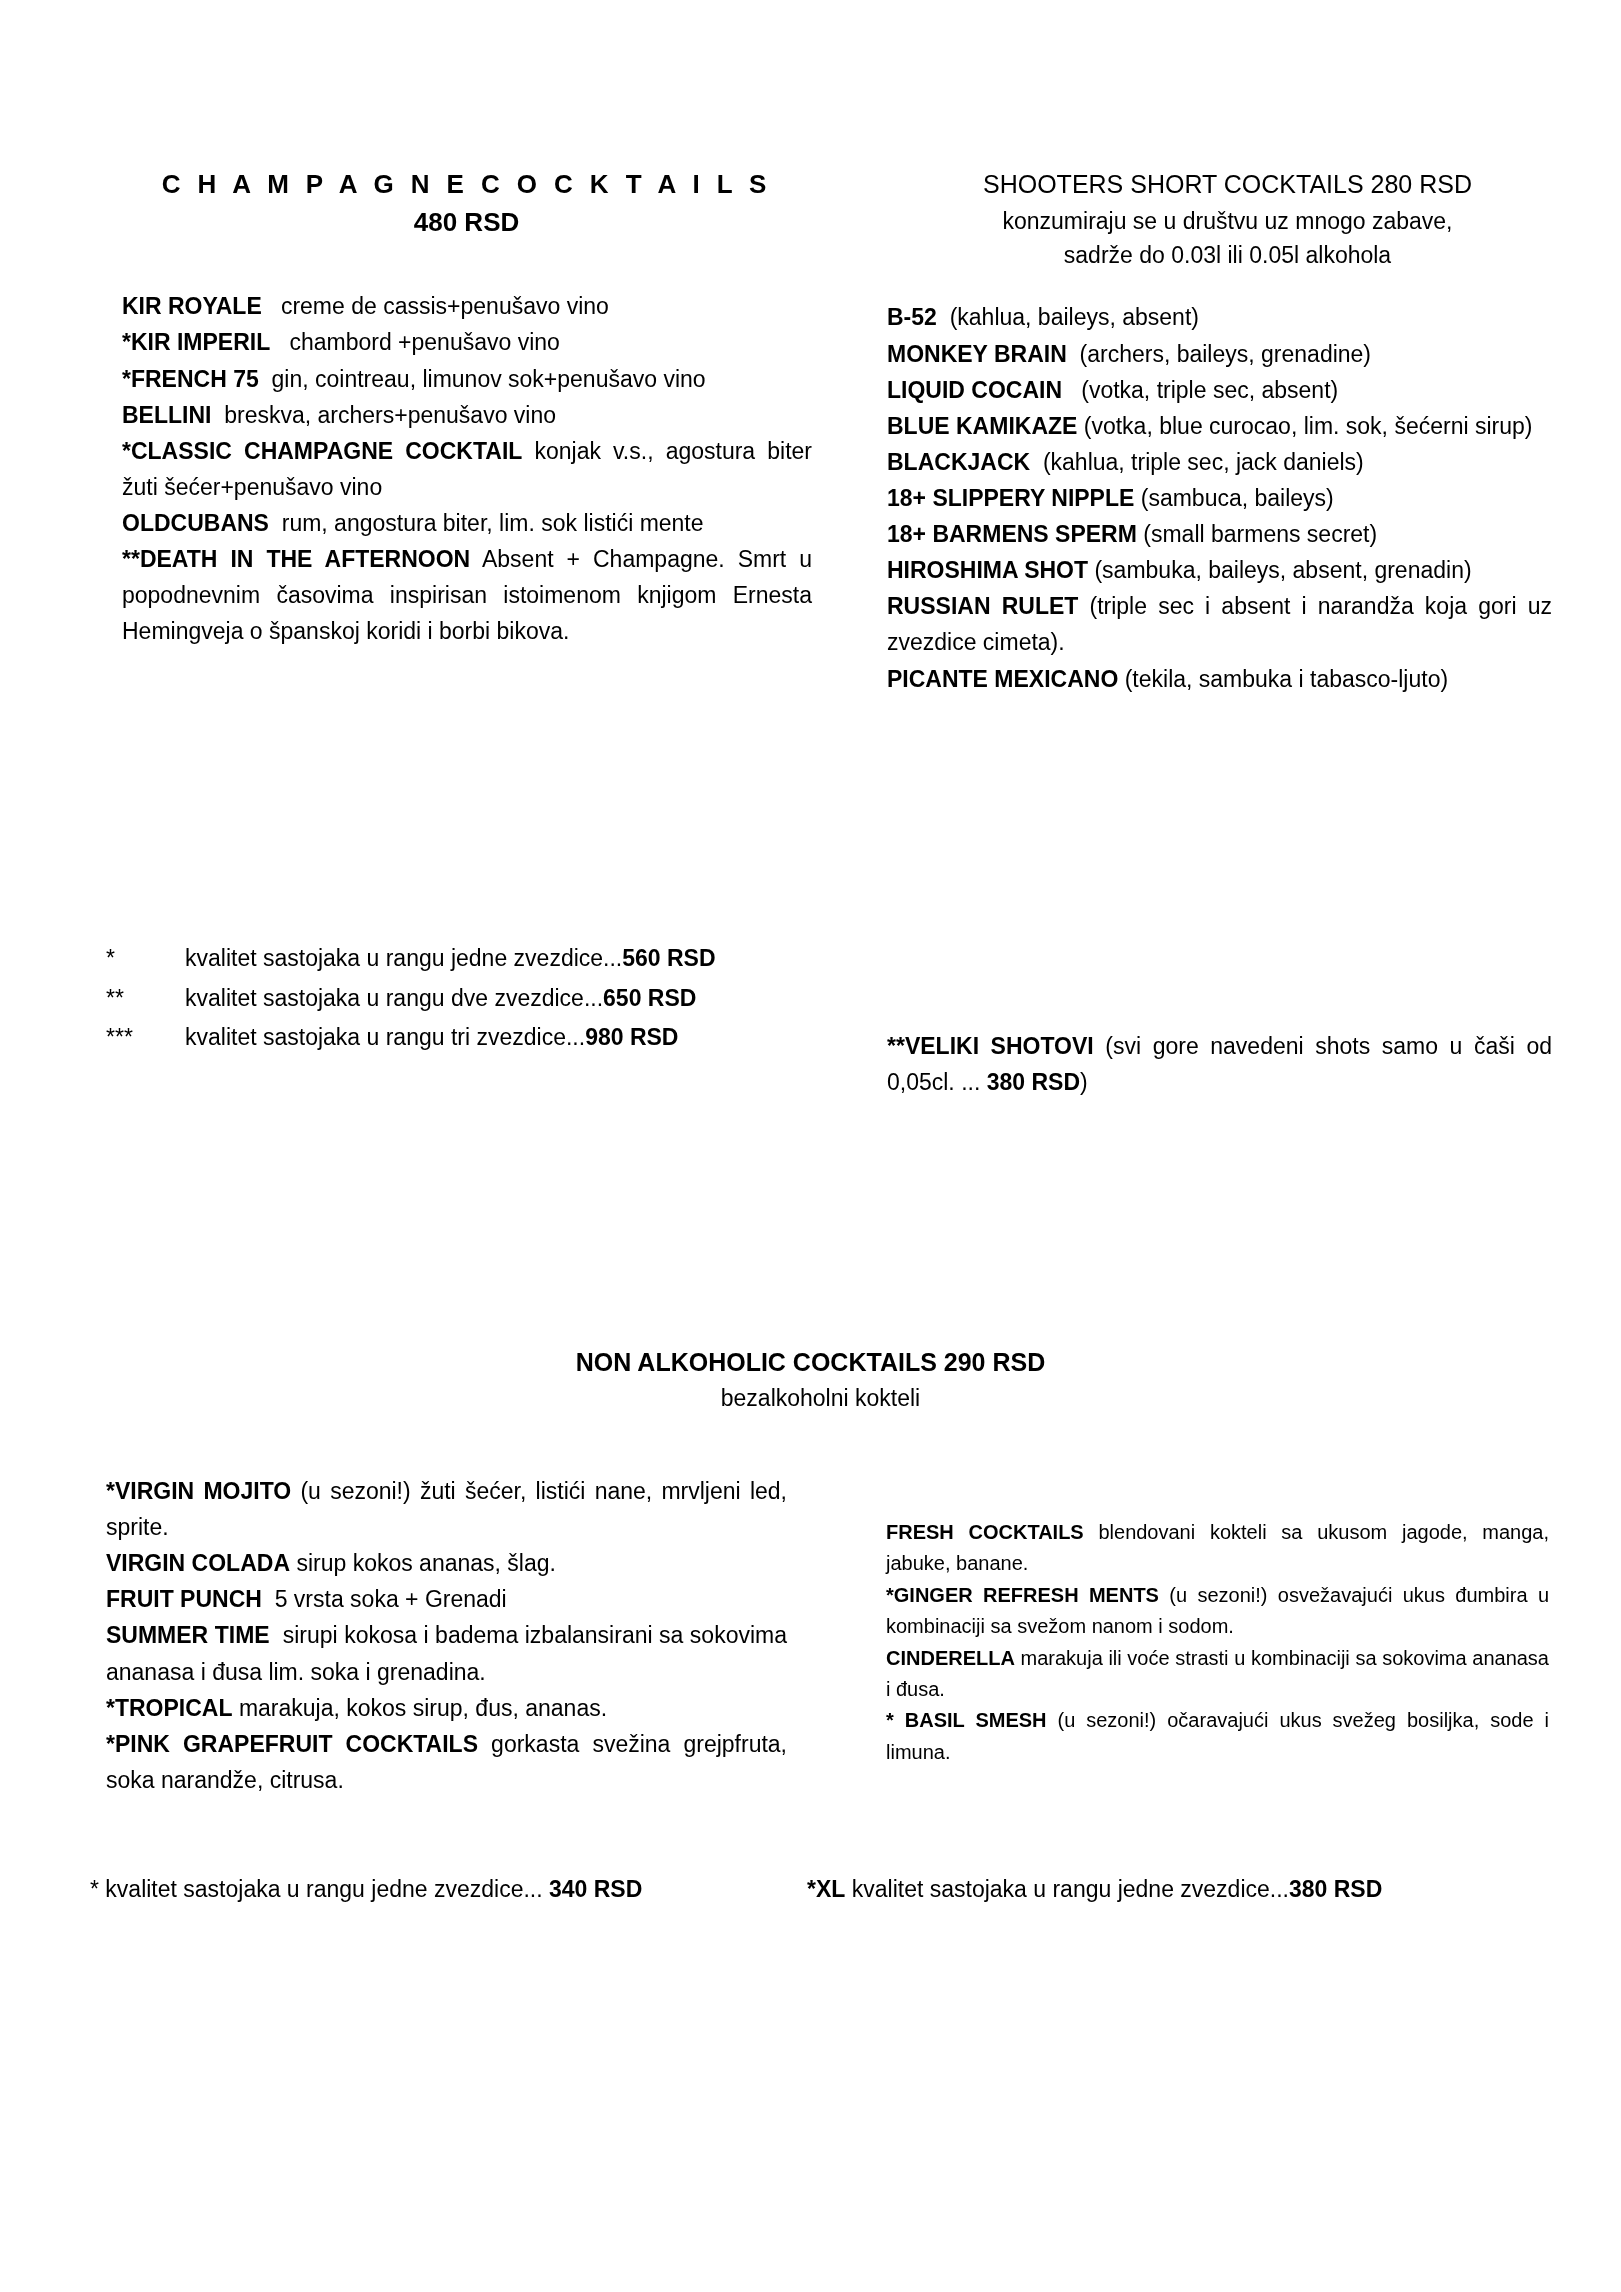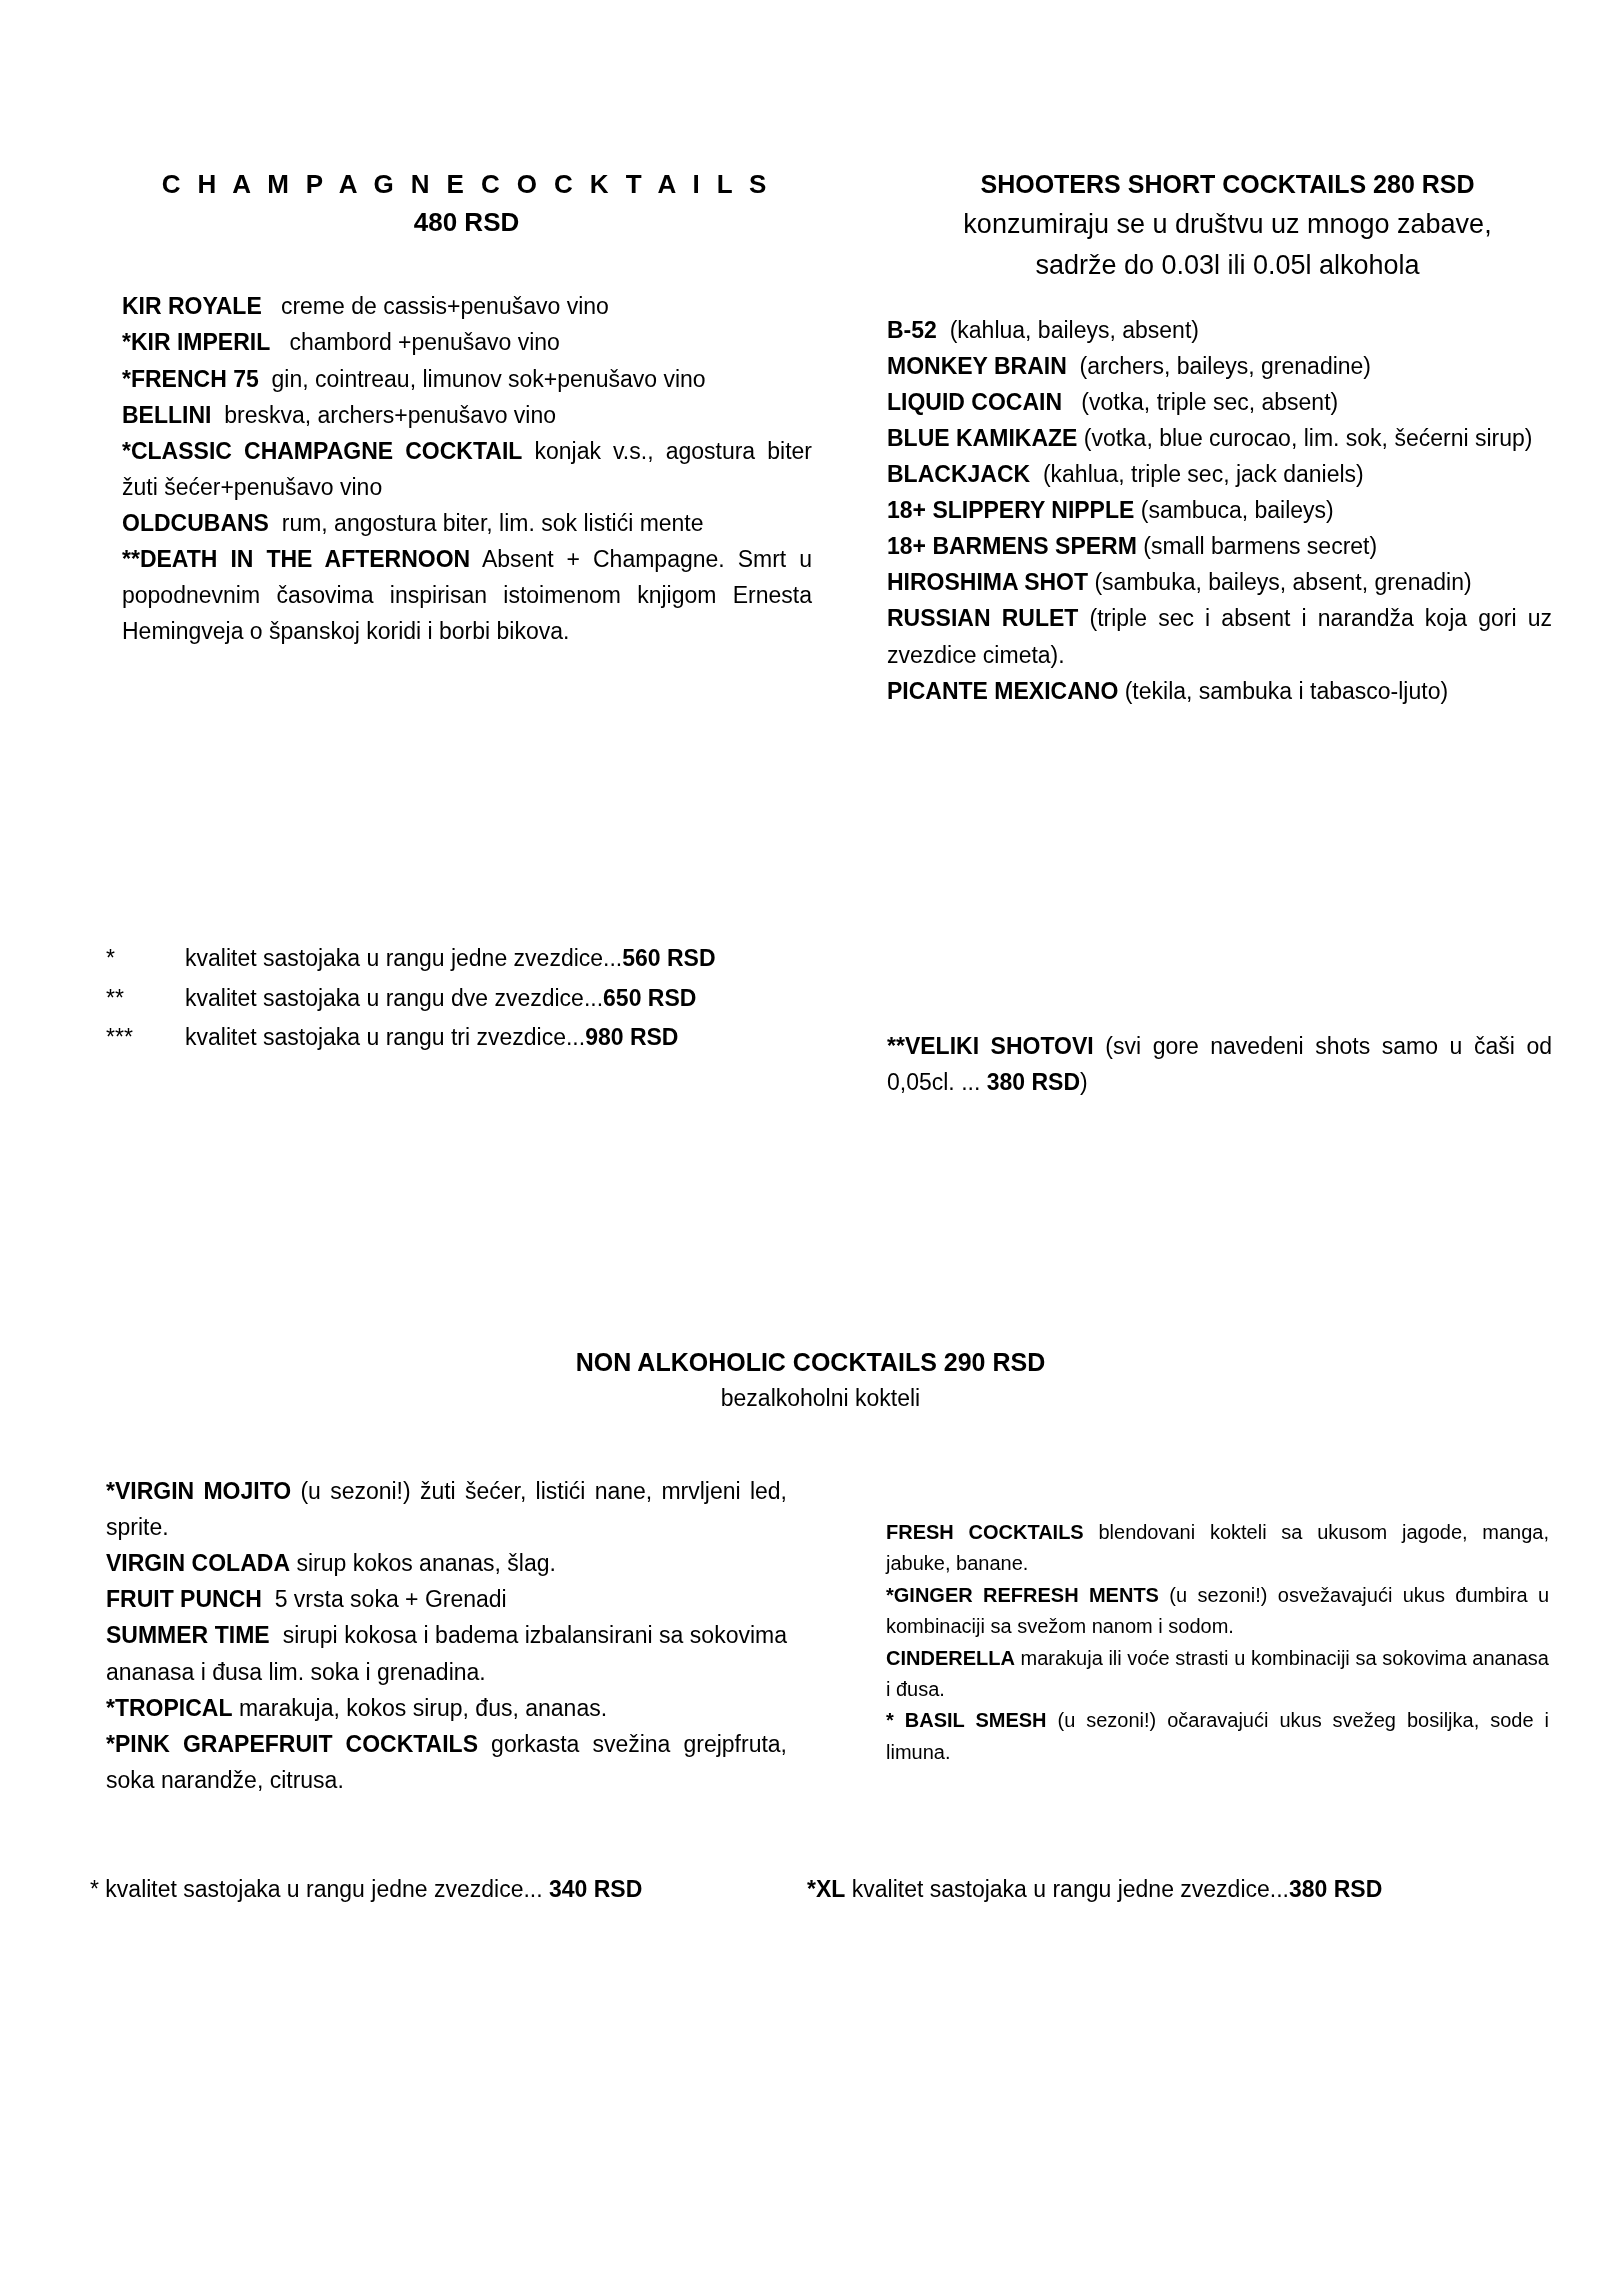--- a/index.html
+++ b/index.html
@@ -58,26 +58,26 @@
   .head-champagne-price {
     font-size: 26px;
     font-weight: bold;
     text-align: center;
     line-height: 1.45;
     padding-right: 36px;
     letter-spacing: 0px;
   }
   .head-shooters {
     font-size: 25px;
-    font-weight: bold;
+    font-weight: normal;
     text-align: center;
     line-height: 1.5;
   }
   .head-shooters-sub {
-    font-size: 27px;
+    font-size: 23px;
     font-weight: normal;
     text-align: center;
     line-height: 1.52;
   }
 
   .items-champagne {
     margin-top: 47px;
     margin-left: 16px;
     width: 690px;
     font-size: 23px;

